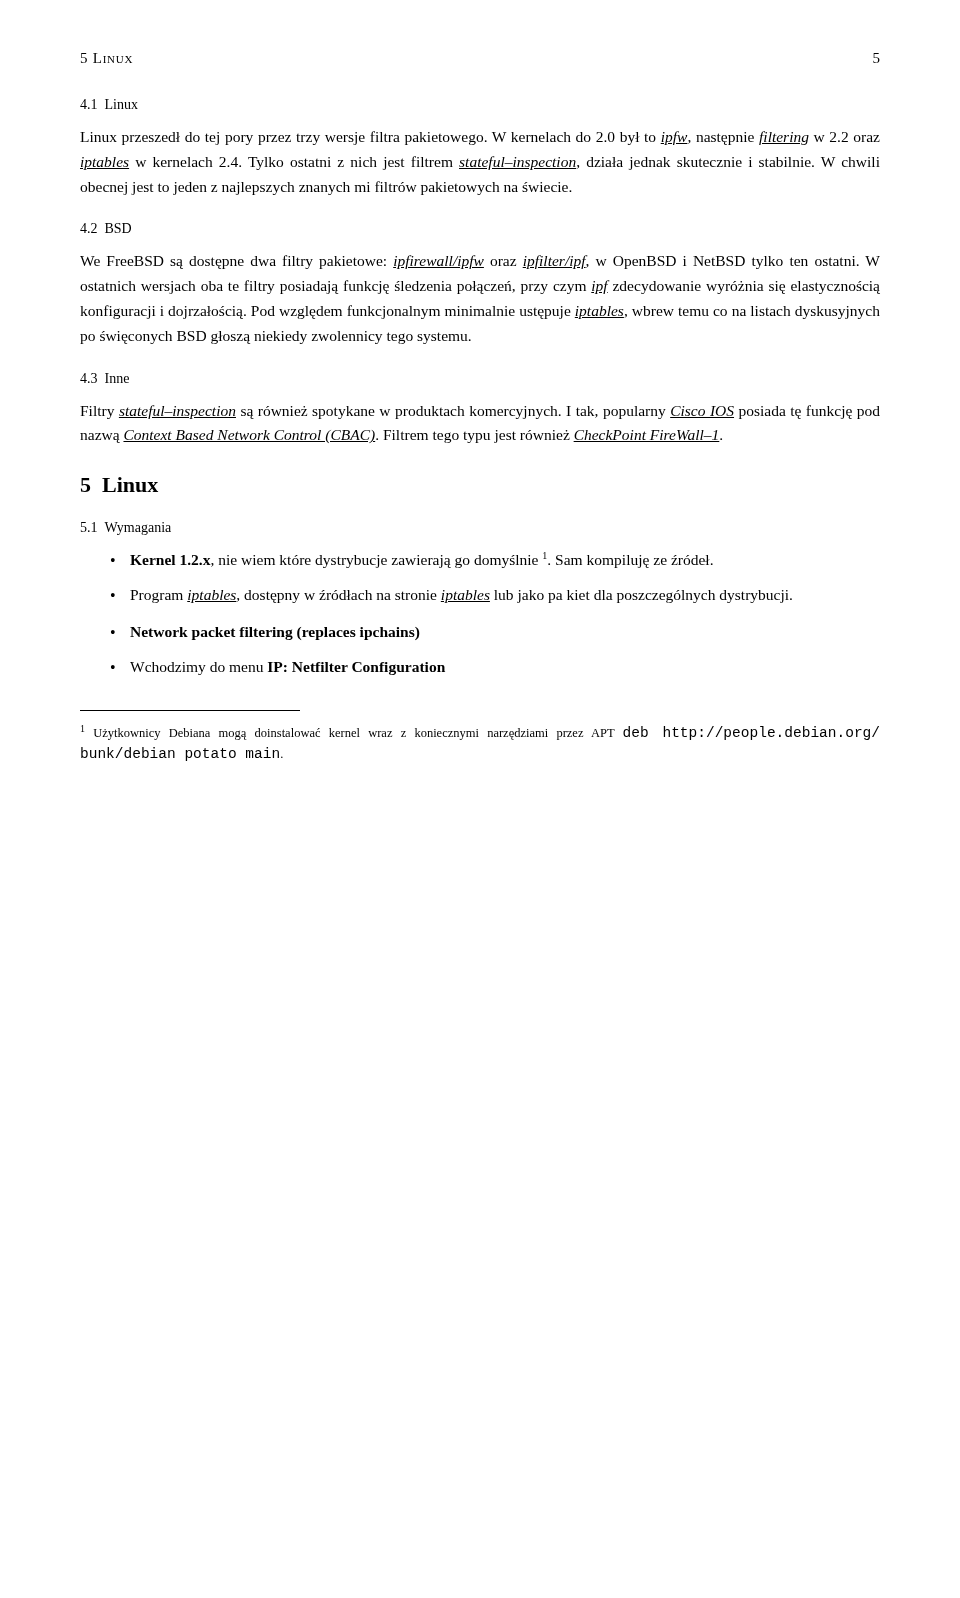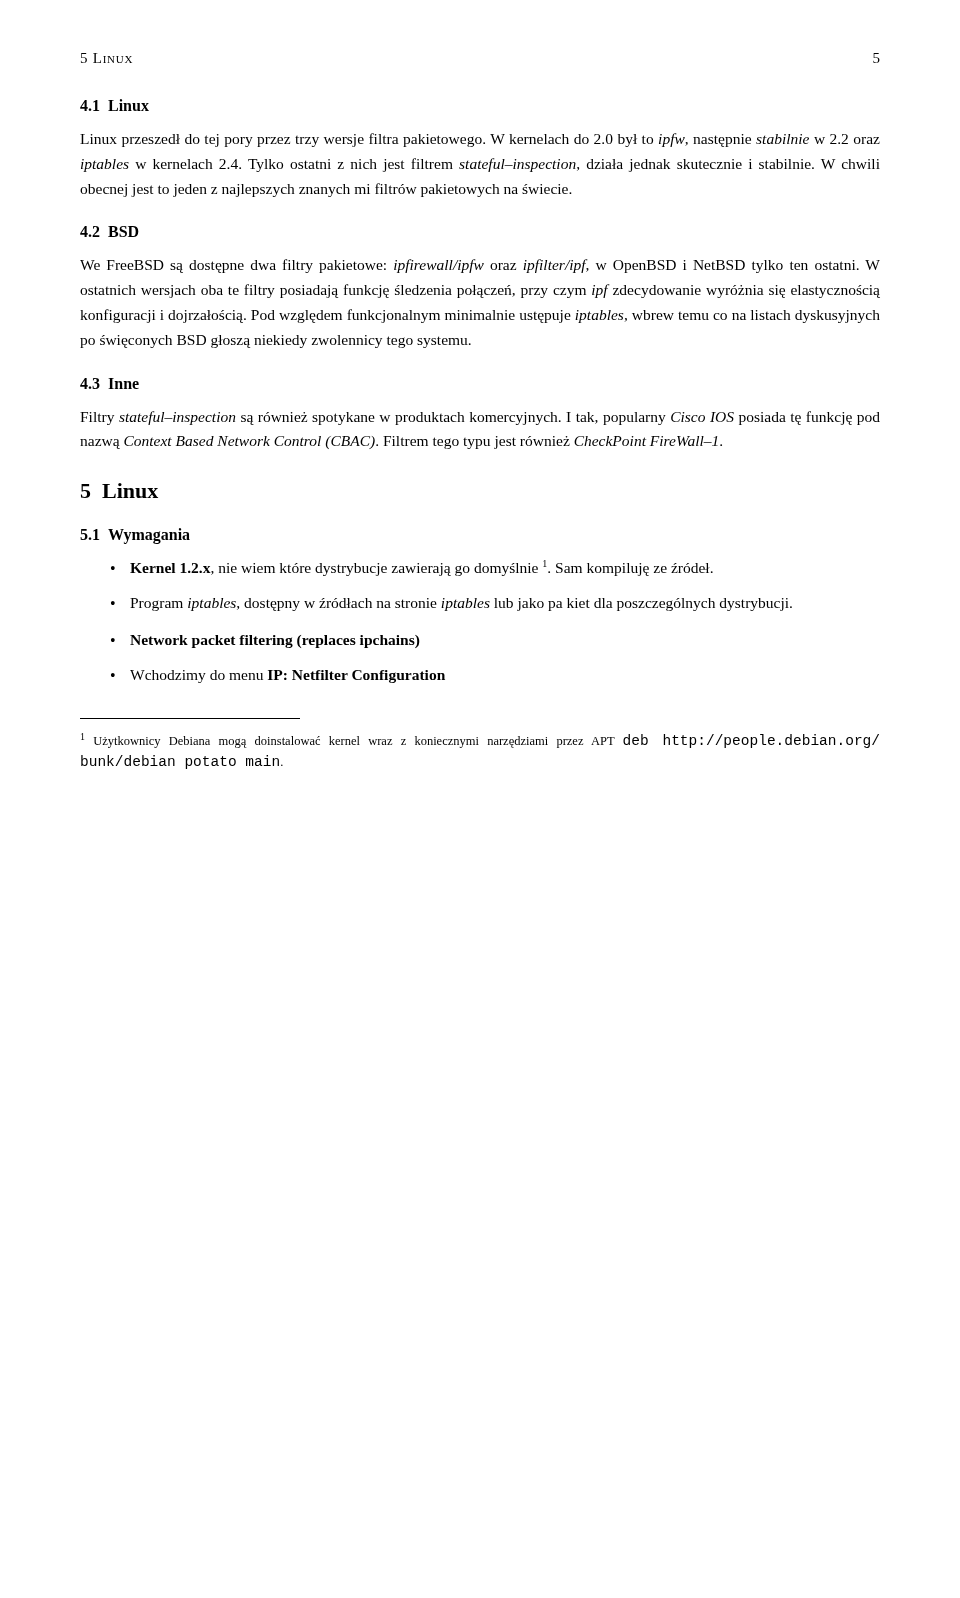--- a/index.html
+++ b/index.html
@@ -43,35 +43,36 @@
     }
 
     h2.section {
       font-size: 22px;
       font-weight: bold;
       margin-top: 24px;
       margin-bottom: 14px;
     }
 
     h3.subsection {
-      font-size: 16px;
-      font-weight: bold;
+      font-size: 14px;
+      font-weight: normal;
       margin-top: 22px;
       margin-bottom: 12px;
     }
 
     p {
       text-align: justify;
       line-height: 1.6;
       margin-bottom: 12px;
       font-size: 15.5px;
     }
 
     em {
       font-style: italic;
+      text-decoration: underline;
     }
 
     strong {
       font-weight: bold;
     }
 
     code, .mono {
       font-family: "Courier New", Courier, monospace;
       font-size: 14.5px;
     }
@@ -121,21 +122,21 @@
 
   <div class="page-header">
     <span class="page-header-left">5   Linux</span>
     <span class="page-header-right">5</span>
   </div>
 
   <h3 class="subsection">4.1&nbsp;&nbsp;Linux</h3>
 
   <p>
     Linux przeszedł do tej pory przez trzy wersje filtra pakietowego. W kernelach
-    do 2.0 był to <em>ipfw</em>, następnie <em>stabilnie</em> w 2.2 oraz <em>iptables</em> w kernelach 2.4.
+    do 2.0 był to <em>ipfw</em>, następnie <em>filtering</em> w 2.2 oraz <em>iptables</em> w kernelach 2.4.
     Tylko ostatni z nich jest filtrem <em>stateful–inspection</em>, działa jednak skutecznie
     i stabilnie. W chwili obecnej jest to jeden z najlepszych znanych mi filtrów
     pakietowych na świecie.
   </p>
 
   <h3 class="subsection">4.2&nbsp;&nbsp;BSD</h3>
 
   <p>
     We FreeBSD są dostępne dwa filtry pakietowe: <em>ipfirewall/ipfw</em> oraz <em>ipfilter/ipf</em>,
     w OpenBSD i NetBSD tylko ten ostatni. W ostatnich wersjach oba te filtry

